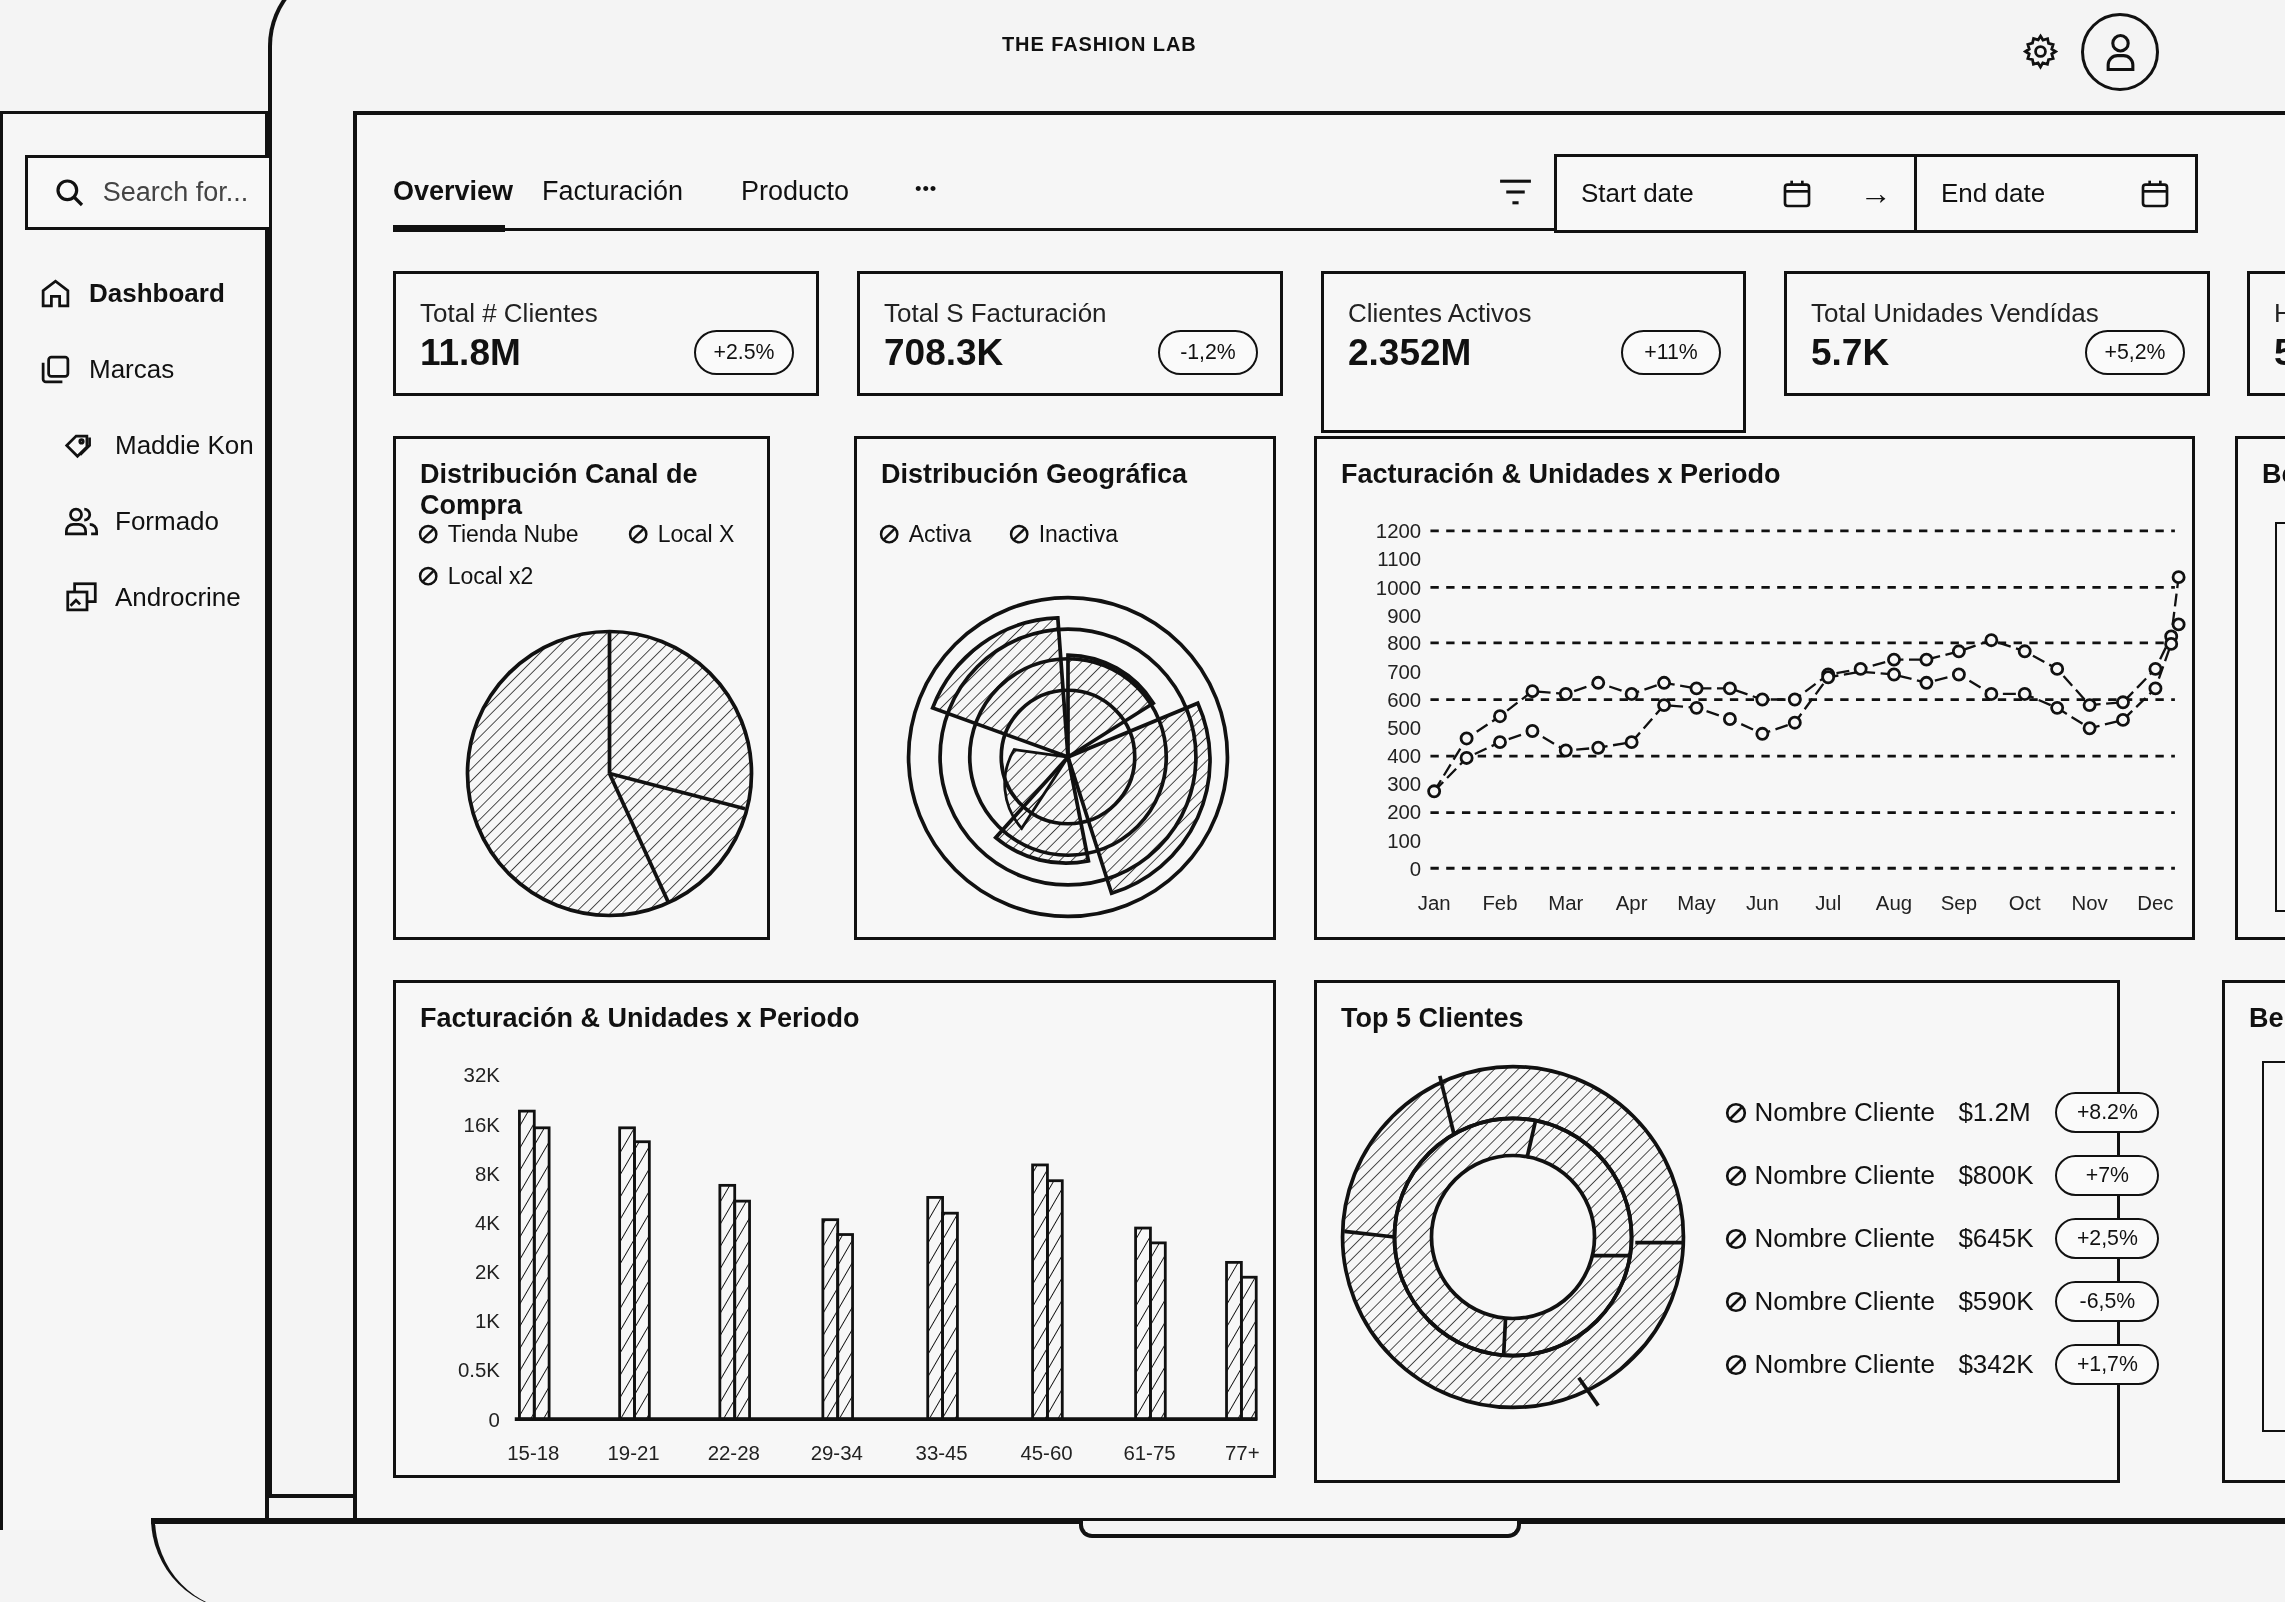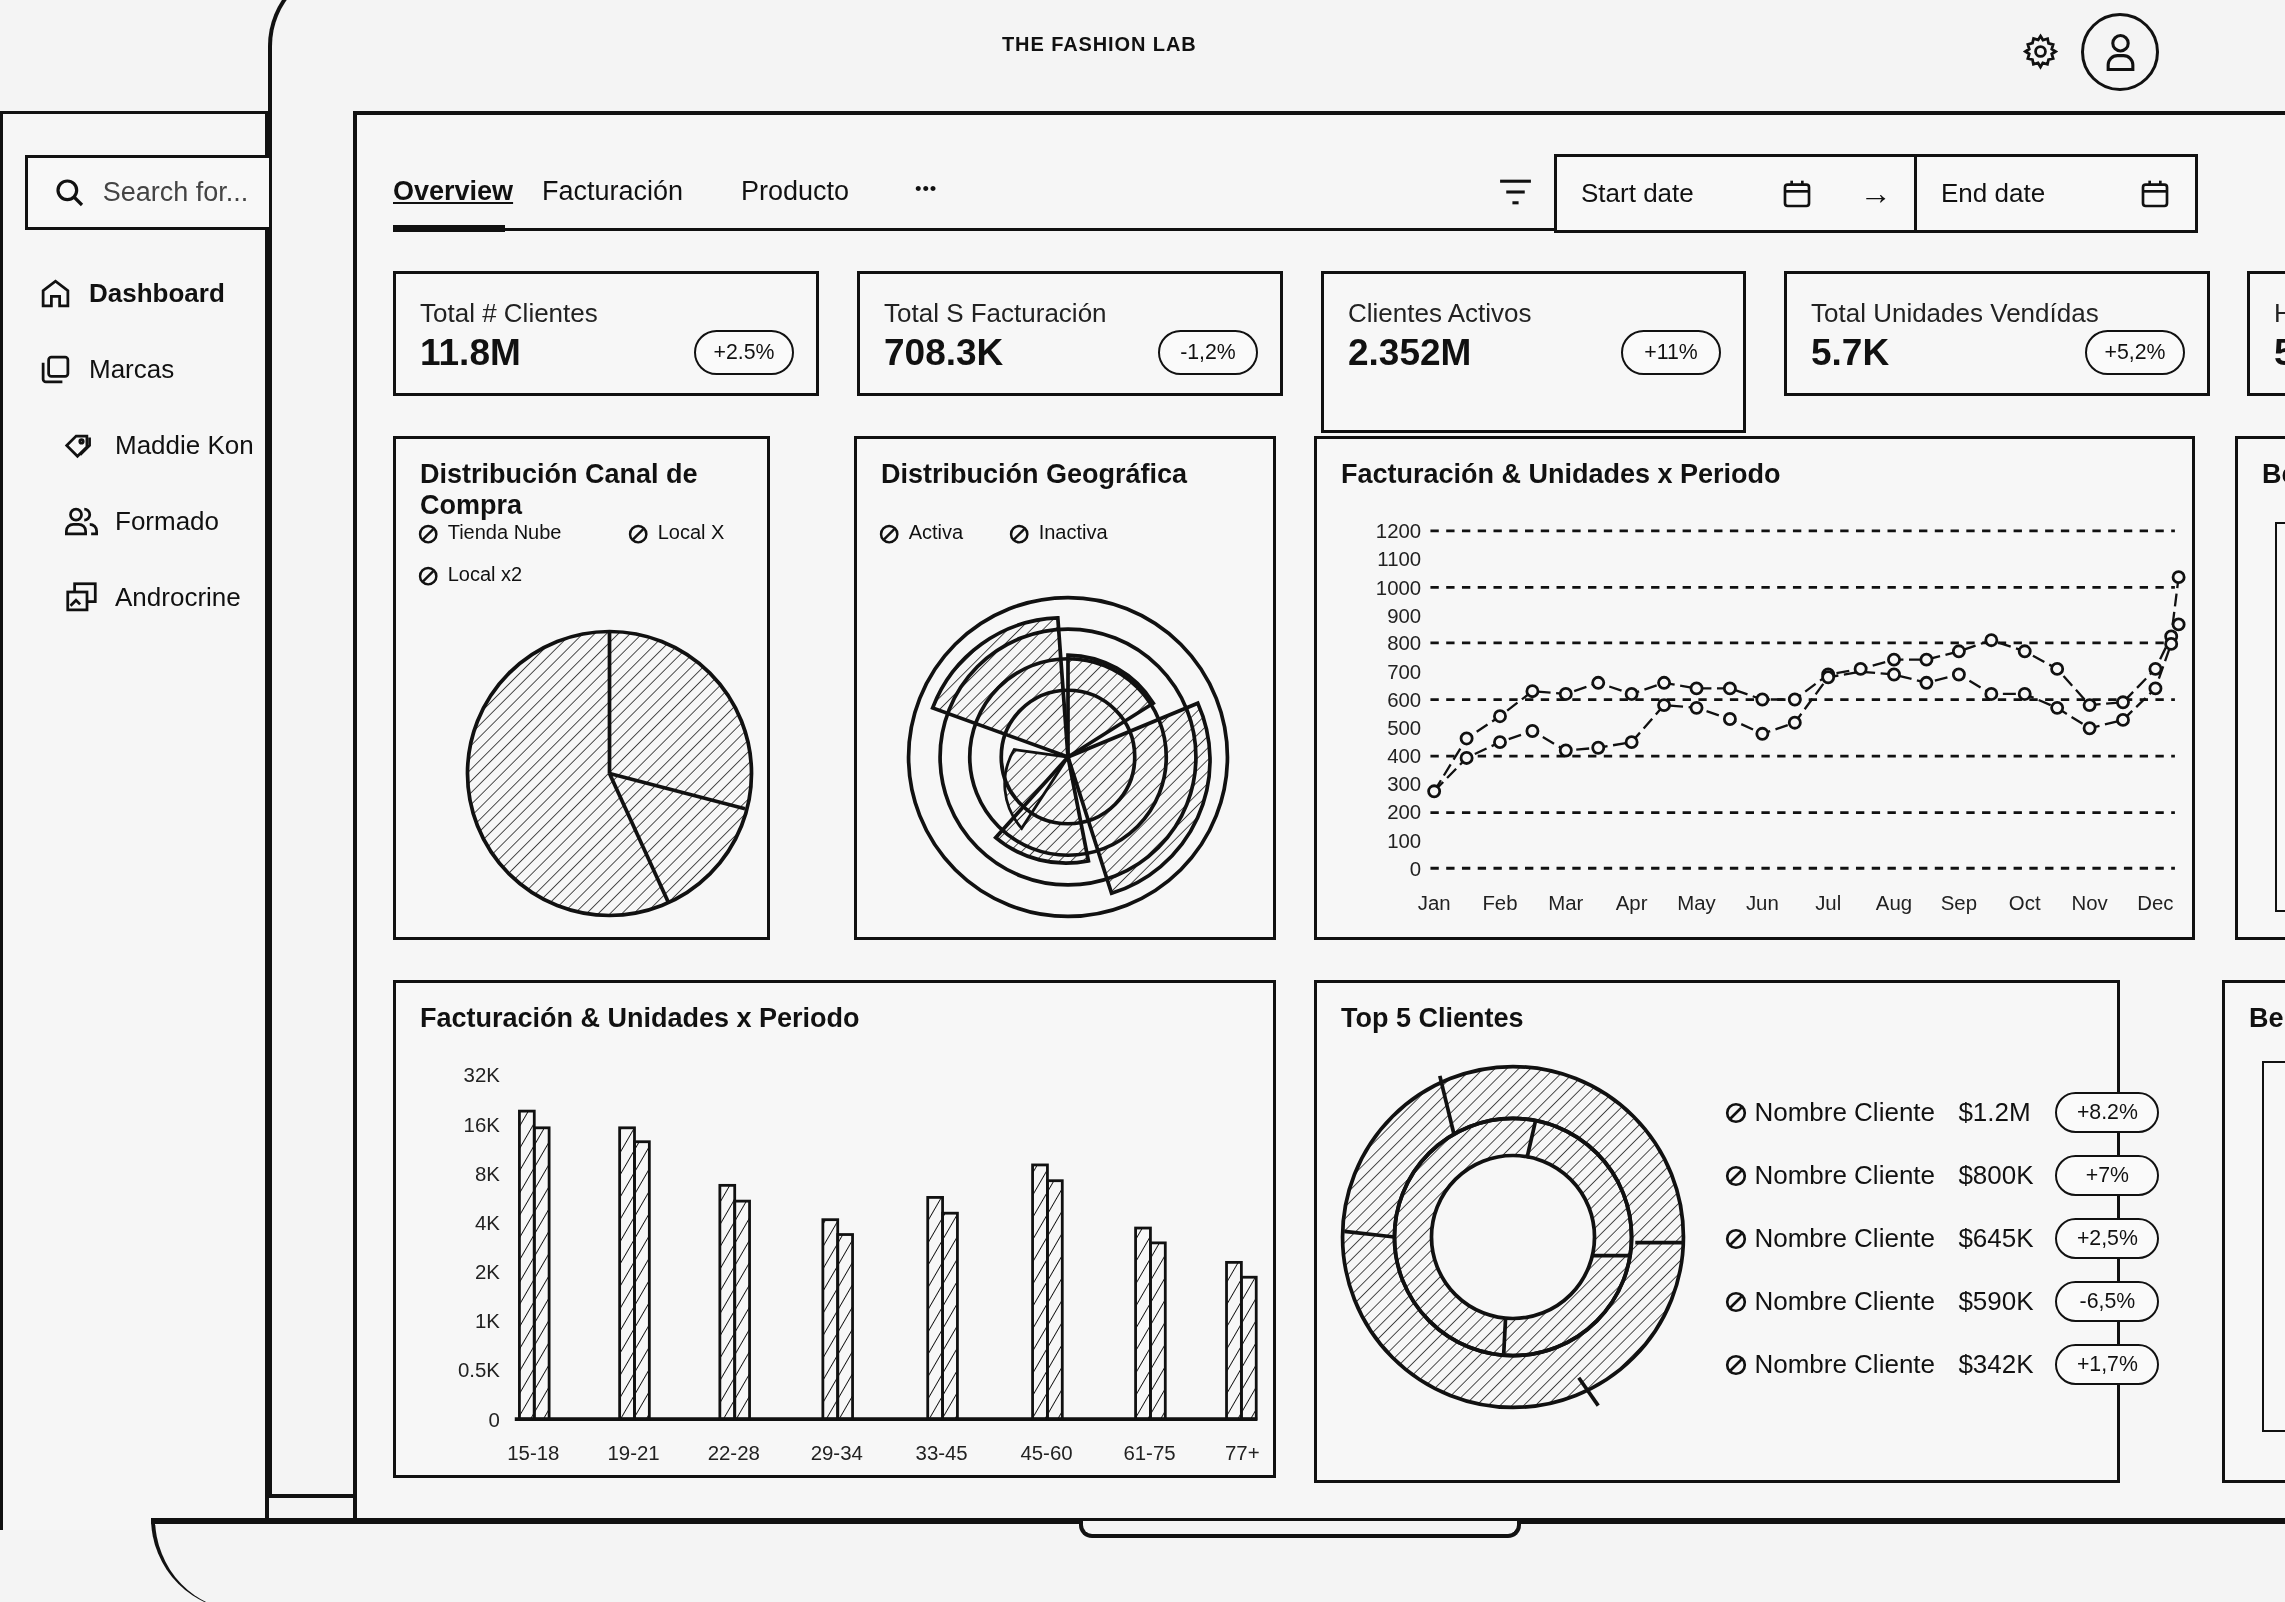--- a/index.html
+++ b/index.html
@@ -54,21 +54,21 @@
     top:154px; height:79px; border:3.7px solid #111; display:flex; align-items:center; font-size:26px; background:#f8f8f8;
   }
   .card { border:3.7px solid #111; background:#f7f7f7; }
   .kpi-label { position:absolute; left:24px; top:24px; font-size:26px; color:#222; }
   .kpi-value { position:absolute; left:24px; top:58px; font-size:37px; font-weight:bold; }
   .pill {
     border:2.8px solid #111; border-radius:24px; font-size:21.3px; display:flex; align-items:center; justify-content:center; background:#fafafa;
   }
   .kpi-pill { position:absolute; right:22px; top:56px; width:96px; height:41px; }
   .panel-title { position:absolute; left:24px; top:20.4px; font-size:28px; font-weight:bold; }
-  .legend { position:absolute; font-size:20px; display:flex; align-items:flex-end; }
+  .legend { position:absolute; font-size:23px; display:flex; align-items:center; }
   .legend .slash { width:20.4px; height:20.4px; margin-right:9.3px; }
   .client-row { position:absolute; left:0; display:flex; align-items:center; font-size:26px; }
   .client-row .name { width:204px; }
   .client-row .amt { width:97px; }
   .client-row .pill { width:100px; height:37px; }
 </style>
 </head>
 <body>
 
 <div class="abs frame-outer"></div>
@@ -141,21 +141,21 @@
 </div>
 <div class="abs avatar">
   <svg width="37" height="41" viewBox="0 0 24 26" fill="none" stroke="#111" stroke-width="2">
       <circle cx="12" cy="7" r="5"></circle>
       <path d="M4 24v-3a6 6 0 0 1 6-6h4a6 6 0 0 1 6 6v3z"></path>
     </svg>
 </div>
 
 <div class="abs screen"></div>
 
-<div class="abs tab active" style="left:393px;text-decoration:underline;">Overview</div>
+<div class="abs tab active" style="left:393px;">Overview</div>
 <div class="abs tab" style="left:542px;">Facturación</div>
 <div class="abs tab" style="left:741px;">Producto</div>
 <div class="abs tab" style="left:915px; top:178px; font-size:18.6px; letter-spacing:0.9px;">•••</div>
 <div class="abs tab-underline-base"></div>
 <div class="abs tab-underline-active"></div>
 
 <div class="abs filter-icon">
   <svg width="37" height="32" viewBox="0 0 24 20" fill="none" stroke="#111" stroke-width="2">
       <line x1="2" y1="3" x2="22" y2="3"></line>
       <line x1="6" y1="10" x2="18" y2="10"></line>

